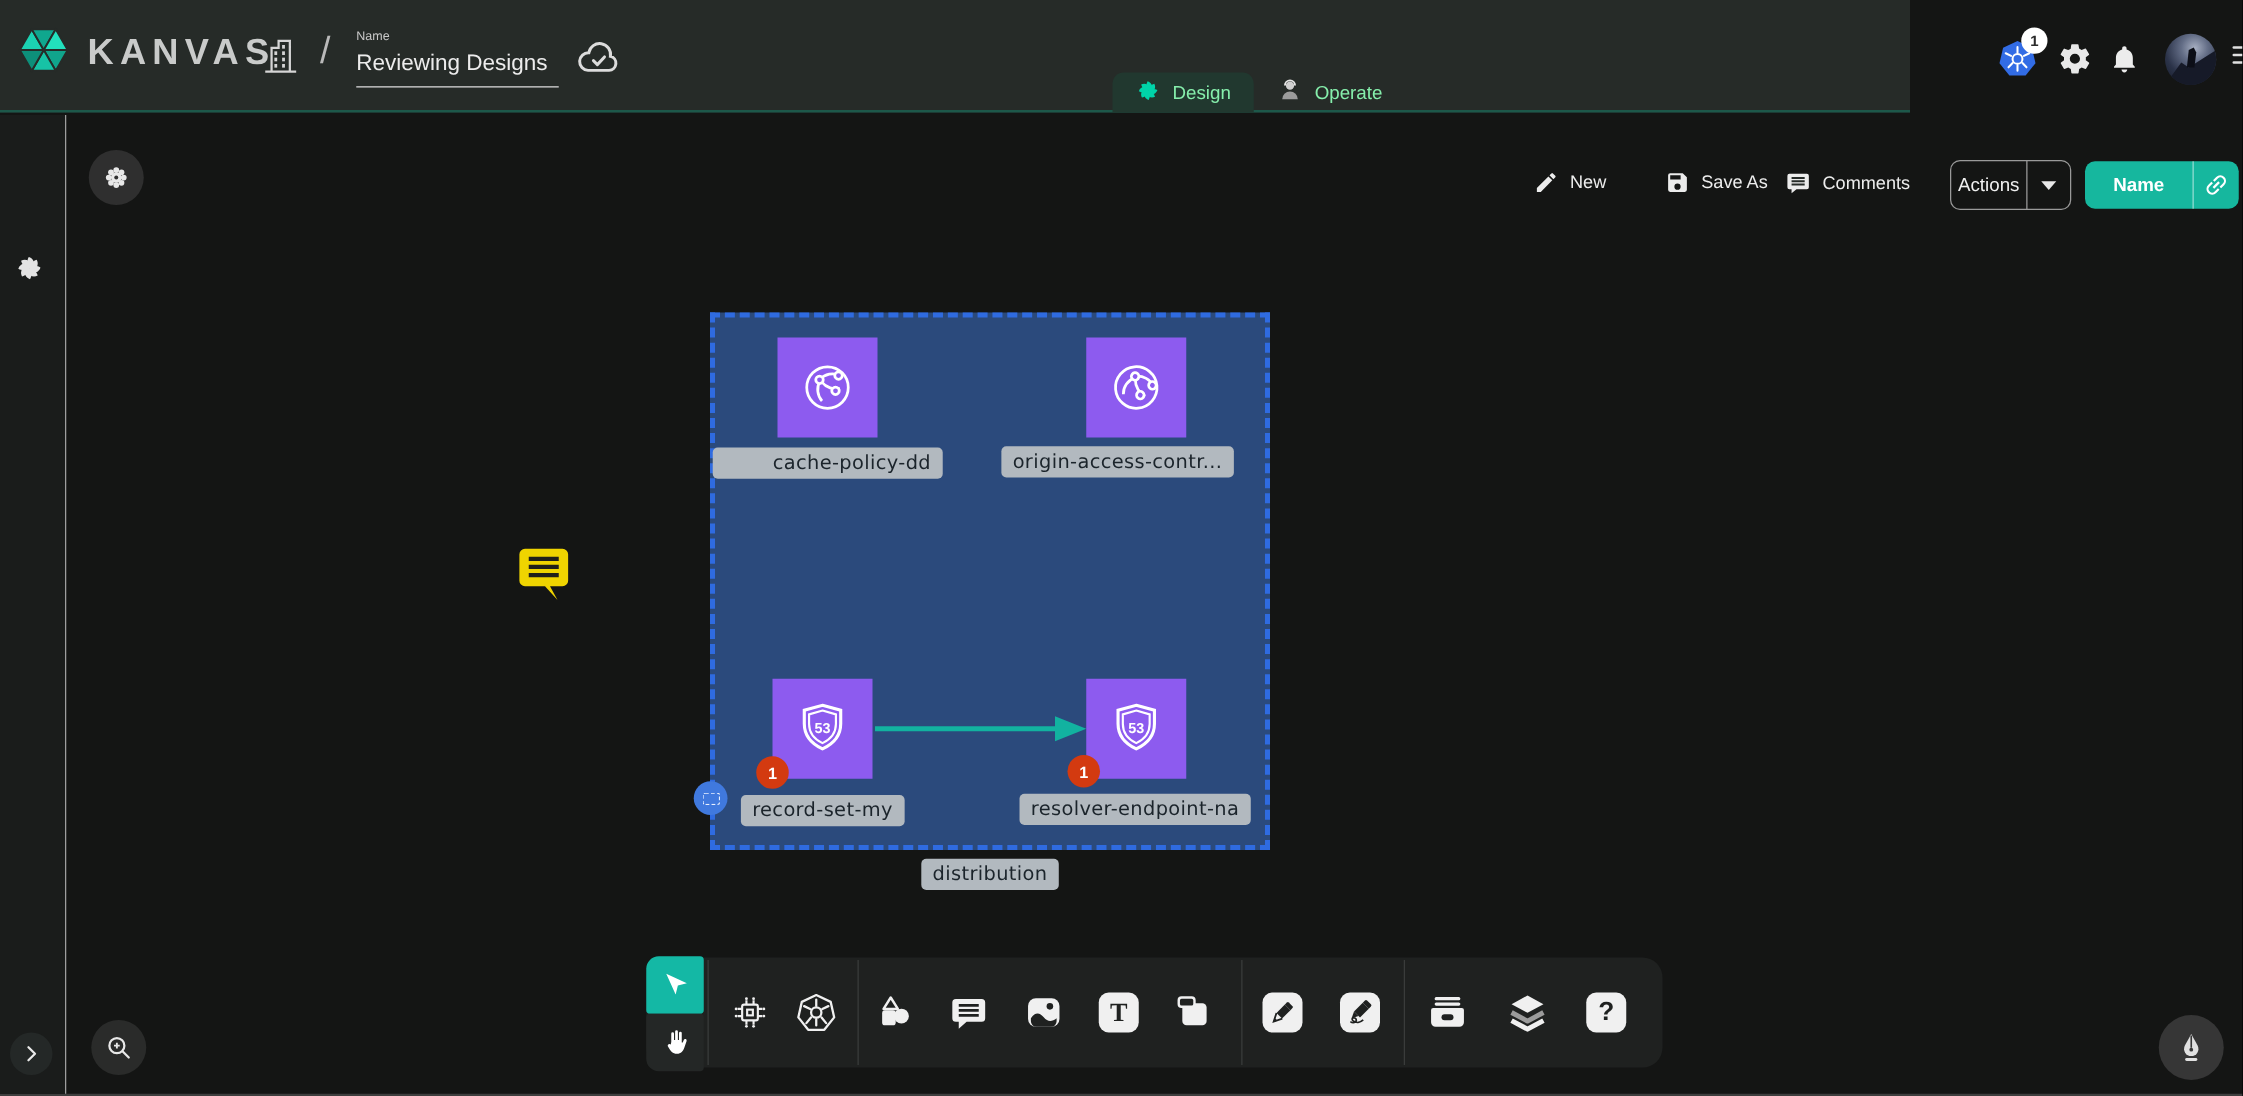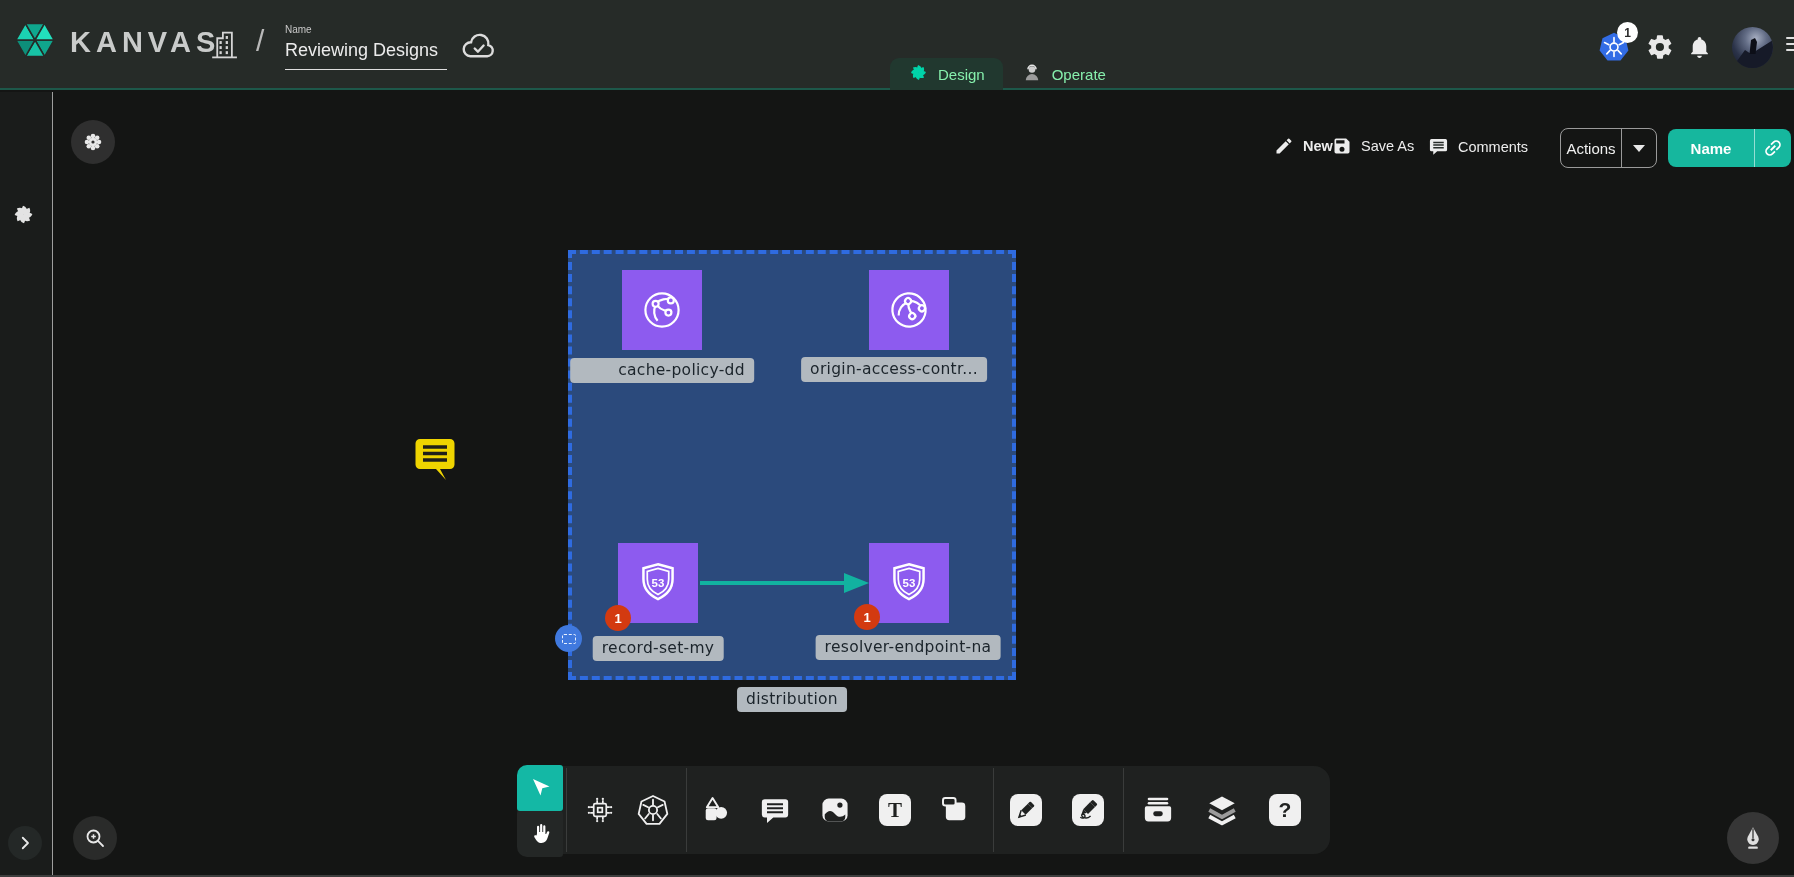--- a/index.html
+++ b/index.html
@@ -1,21 +1,21 @@
 <!DOCTYPE html>
 <html><head>
 <meta charset="utf-8">
 <style>
   * { margin:0; padding:0; box-sizing:border-box; }
   html,body { background:#000; }
   body { font-family:"Liberation Sans", sans-serif; }
   .app { position:relative; width:1794px; height:877px; background:#141514; overflow:hidden; border-bottom:2px solid #3e3e3e; }
 
   
-  .header { position:absolute; left:0; top:0; width:1794px; height:90px; background:#262b28; border-bottom:2px solid #1d584a; z-index:30; }
+  .header { position:absolute; left:0; top:0; width:1528px; height:90px; background:#262b28; border-bottom:2px solid #1d584a; z-index:30; }
   .logo-wrap { position:absolute; left:12px; top:17px; display:flex; align-items:center; gap:12px; }
   .brand { font-size:29px; font-weight:700; letter-spacing:5px; color:#c9cbca; }
   .building { position:absolute; left:206px; top:27px; }
   .crumb-slash { position:absolute; left:256px; top:24px; font-size:30px; color:#b9b9b9; font-weight:300; }
   .name-block { position:absolute; left:285px; top:24px; width:162px; }
   .name-label { font-size:10px; color:#c8c8c8; }
   .name-input { display:block; width:162px; margin-top:3px; background:transparent; border:none; border-bottom:1px solid #dedede; color:#ececec; font-size:18px; font-family:"Liberation Sans",sans-serif; padding:2px 0 8px 0; outline:none; }
   .cloud-sync { position:absolute; left:460px; top:30px; }
 
   .tabs { position:absolute; left:890px; top:58px; height:32px; display:flex; align-items:stretch; }
@@ -184,21 +184,21 @@
     </div>
 
     <div class="hamburger">
         <span></span>
         <span></span>
         <span></span>
       </div>
   </div>
 
   <div class="act-row" style="left:0; width:1794px;">
-    <div class="act-item" style="left:1274px;font-weight:bold;">
+    <div class="act-item" style="left:1227px;">
       <svg width="20" height="20" viewBox="0 0 24 24" fill="#ececec">
         <path d="M3 17.25V21h3.75L17.8 9.94l-3.75-3.75zM20.7 7.04a1 1 0 0 0 0-1.41l-2.34-2.34a1 1 0 0 0-1.41 0l-1.83 1.83 3.75 3.75z"></path>
       </svg>
       <span>New</span>
     </div>
     <div class="act-item" style="left:1332px;">
       <svg width="20" height="20" viewBox="0 0 24 24" fill="#ececec">
         <path d="M17 3H5a2 2 0 0 0-2 2v14a2 2 0 0 0 2 2h14a2 2 0 0 0 2-2V7zM12 19a3 3 0 1 1 0-6 3 3 0 0 1 0 6zm3-10H5V5h10z"></path>
       </svg>
       <span>Save As</span>

